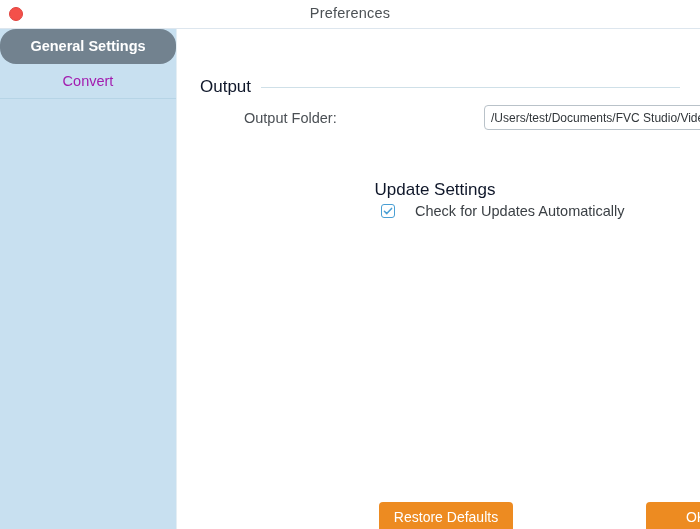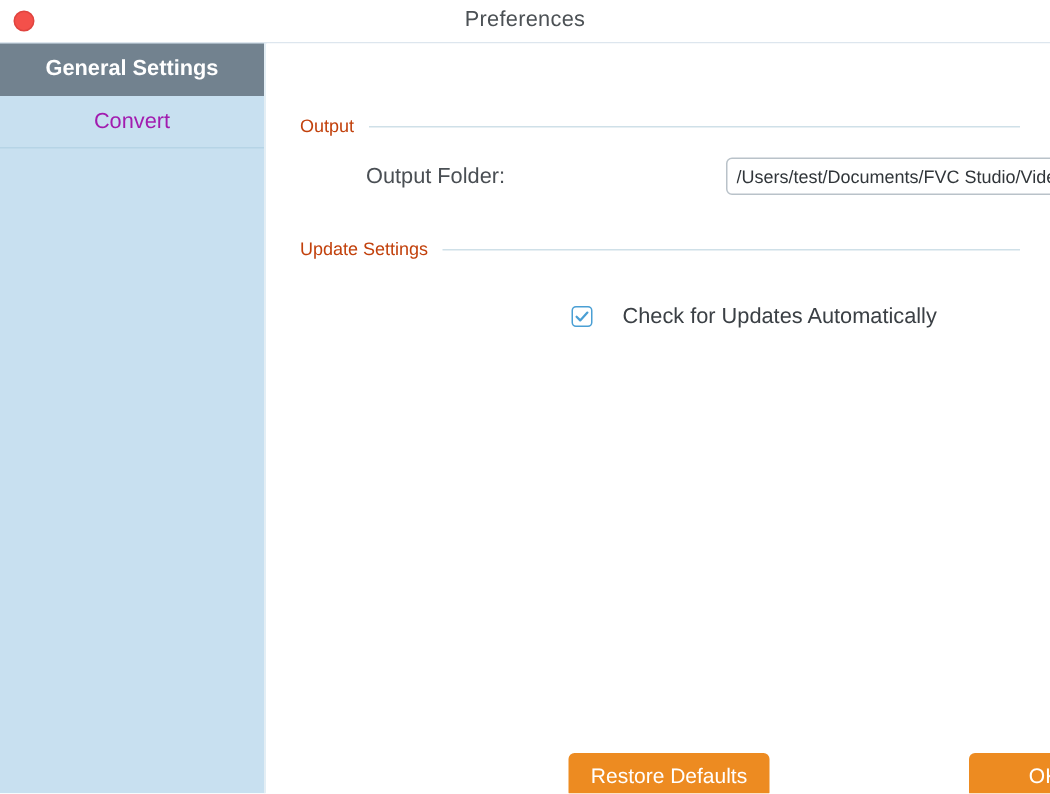--- a/index.html
+++ b/index.html
@@ -73,20 +73,21 @@
     line-height: 35px;
     text-align: center;
     font-size: 14.5px;
     cursor: pointer;
     box-sizing: border-box;
   }
   .side-item.selected {
     background: #72828f;
     color: #ffffff;
     font-weight: bold;
+    border-radius: 16px;
   }
   .side-item.normal {
     background: #c8e0f0;
     color: #a21caf;
   }
   .side-item.normal.divided {
     border-bottom: 1px solid #b6d4e6;
   }
 
   
@@ -100,22 +101,22 @@
   }
 
   .section-head {
     position: absolute;
     display: flex;
     align-items: center;
     left: 22px;
     width: 480px;
   }
   .section-head .title {
-    font-size: 12px;
-    color: #c2410c;
+    font-size: 17px;
+    color: #0f172a;
     white-space: nowrap;
     padding-right: 10px;
   }
   .section-head .rule {
     flex: 1;
     height: 1px;
     background: #cfe0e8;
   }
 
   
@@ -226,21 +227,21 @@
       <span class="rule"></span>
     </div>
 
     <div class="field-label" style="left:26px; top:81px;">Output Folder:</div>
 
     <div id="path-field">
       <input id="path-input" type="text" value="/Users/test/Documents/FVC Studio/Video" style="">
 
     </div>
 
-    <div class="section-head" style="top:130px;">
+    <div class="section-head" style="top:151px;flex-direction:column;">
       <span class="title">Update Settings</span>
       <span class="rule"></span>
     </div>
 
     <div id="update-check-row">
       <span id="update-checkbox">
         <svg width="10" height="10" viewBox="0 0 10 10">
           <path d="M1.4 5.2 L3.8 7.6 L8.6 2.4" stroke="#4a9fd4" stroke-width="1.5" fill="none" stroke-linecap="round" stroke-linejoin="round"></path>
         </svg>
       </span>

